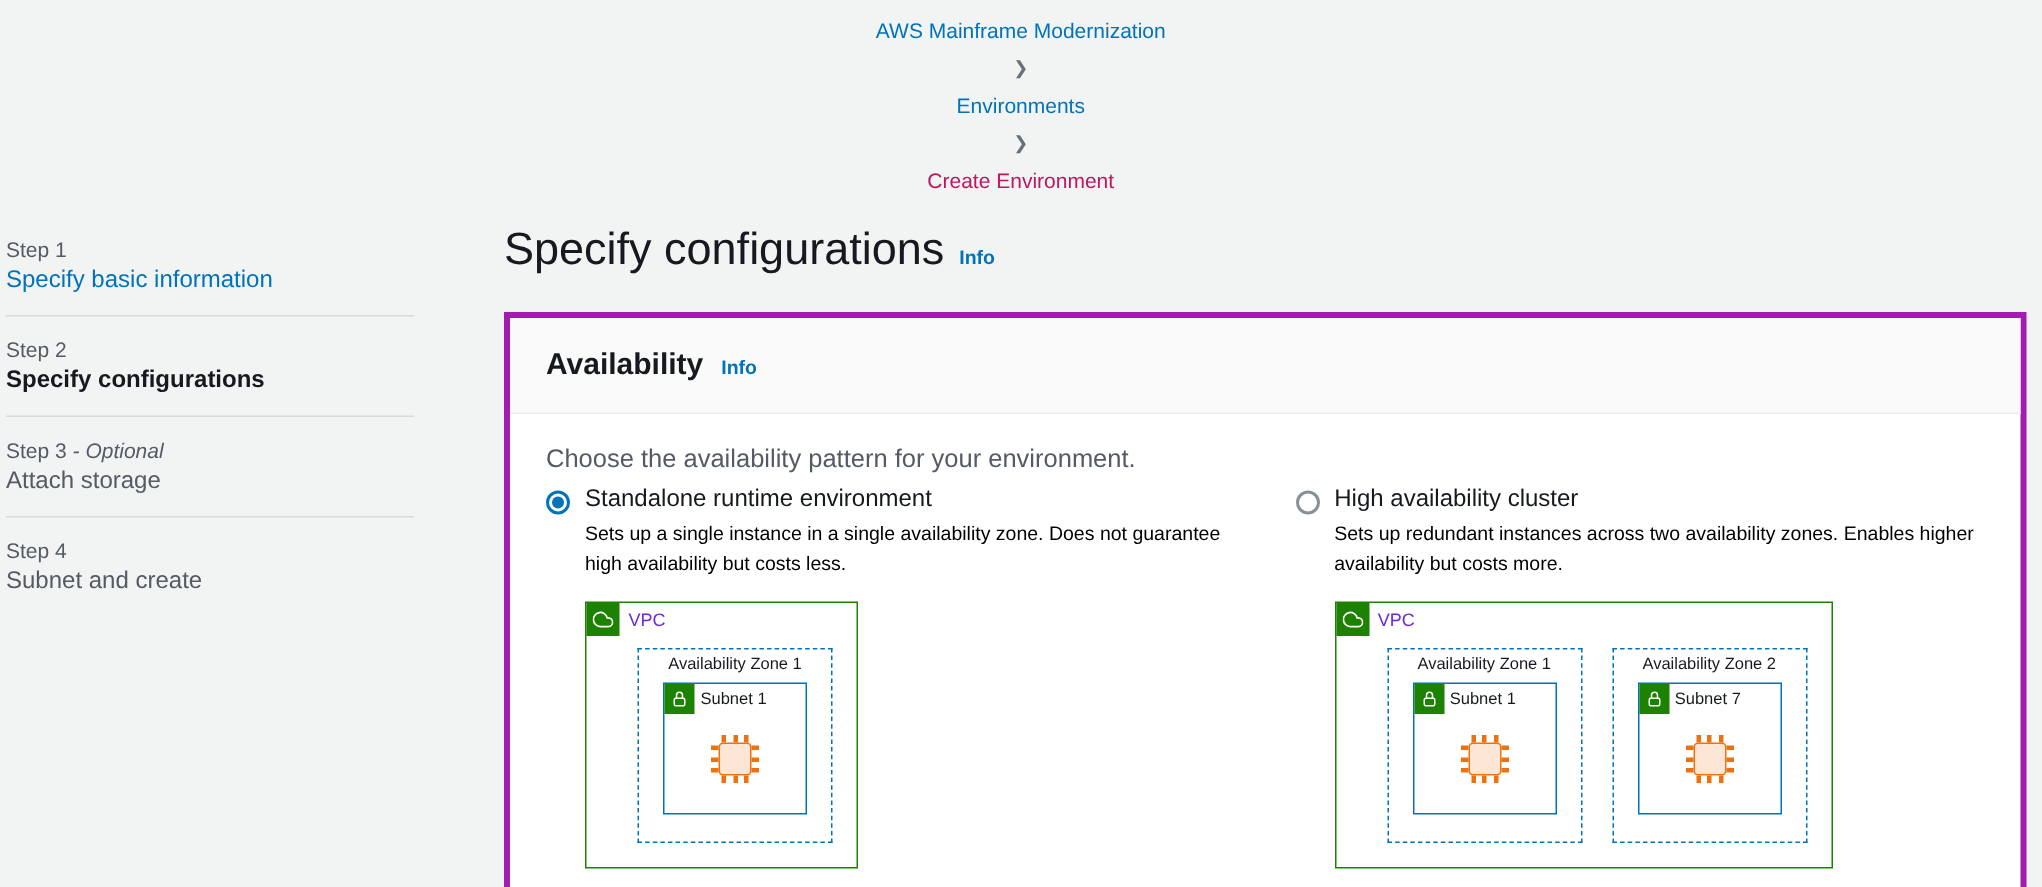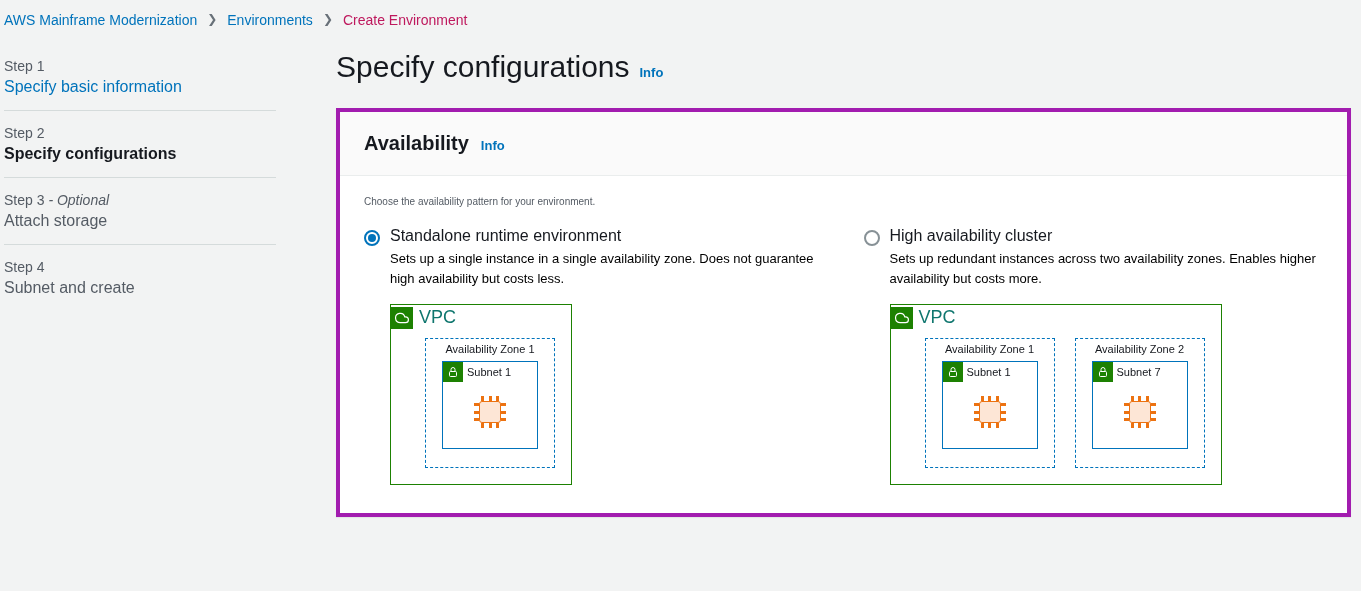--- a/index.html
+++ b/index.html
@@ -13,22 +13,23 @@
       color: #16191f;
       font-size: 14px;
     }
     .page {
       padding: 10px 0;
     }
     .breadcrumb {
       padding: 2px 4px 16px 4px;
       font-size: 14px;
       display: flex;
-      align-items: flex-start;
+      align-items: center;
       gap: 10px;
+      flex-direction: column;
     }
     .breadcrumb a {
       color: #0073bb;
       text-decoration: none;
     }
     .breadcrumb .sep {
       color: #687078;
       font-size: 12px;
     }
     .breadcrumb .current {
@@ -104,22 +105,22 @@
     }
     .panel-header h2 {
       font-size: 20px;
       font-weight: 700;
     }
     .panel-body {
       padding: 20px 24px 28px;
     }
     .help-text {
       color: #545b64;
-      font-size: 10px;
-      margin-bottom: 20px;
+      font-size: 17px;
+      margin-bottom: 8px;
     }
     .options {
       display: flex;
       gap: 40px;
       align-items: center;
     }
     .option {
       flex: 1;
     }
     .radio-row {
@@ -182,23 +183,23 @@
       align-items: center;
       justify-content: center;
       color: #fff;
       flex-shrink: 0;
     }
     .icon-sq svg {
       width: 14px;
       height: 14px;
     }
     .vpc-label {
-      font-size: 18px;
+      font-size: 12px;
       padding: 2px 6px;
-      color: #0f766e;
+      color: #6d28d9;
     }
     .vpc-content {
       padding: 8px 16px 16px 34px;
       display: flex;
       gap: 20px;
     }
     .az-box {
       border: 1px dashed #0073bb;
       padding: 0;
       position: relative;

